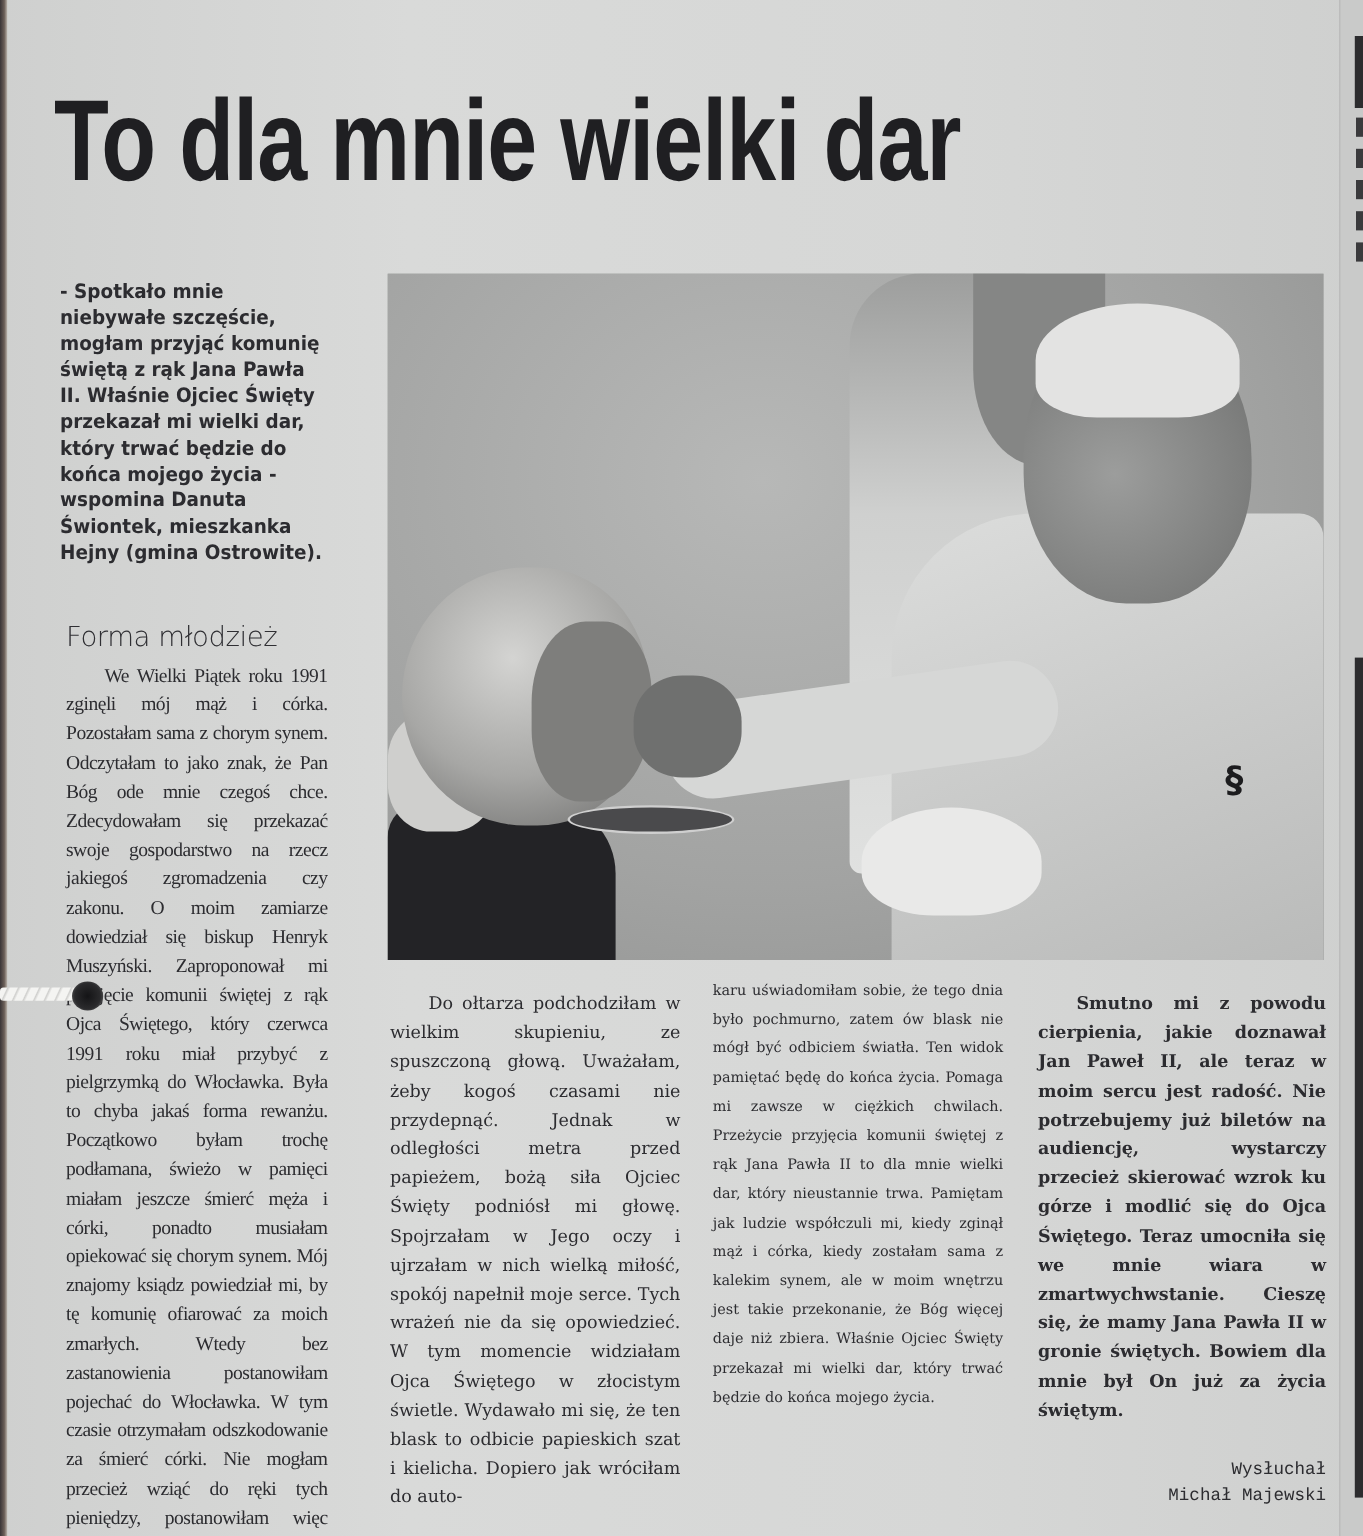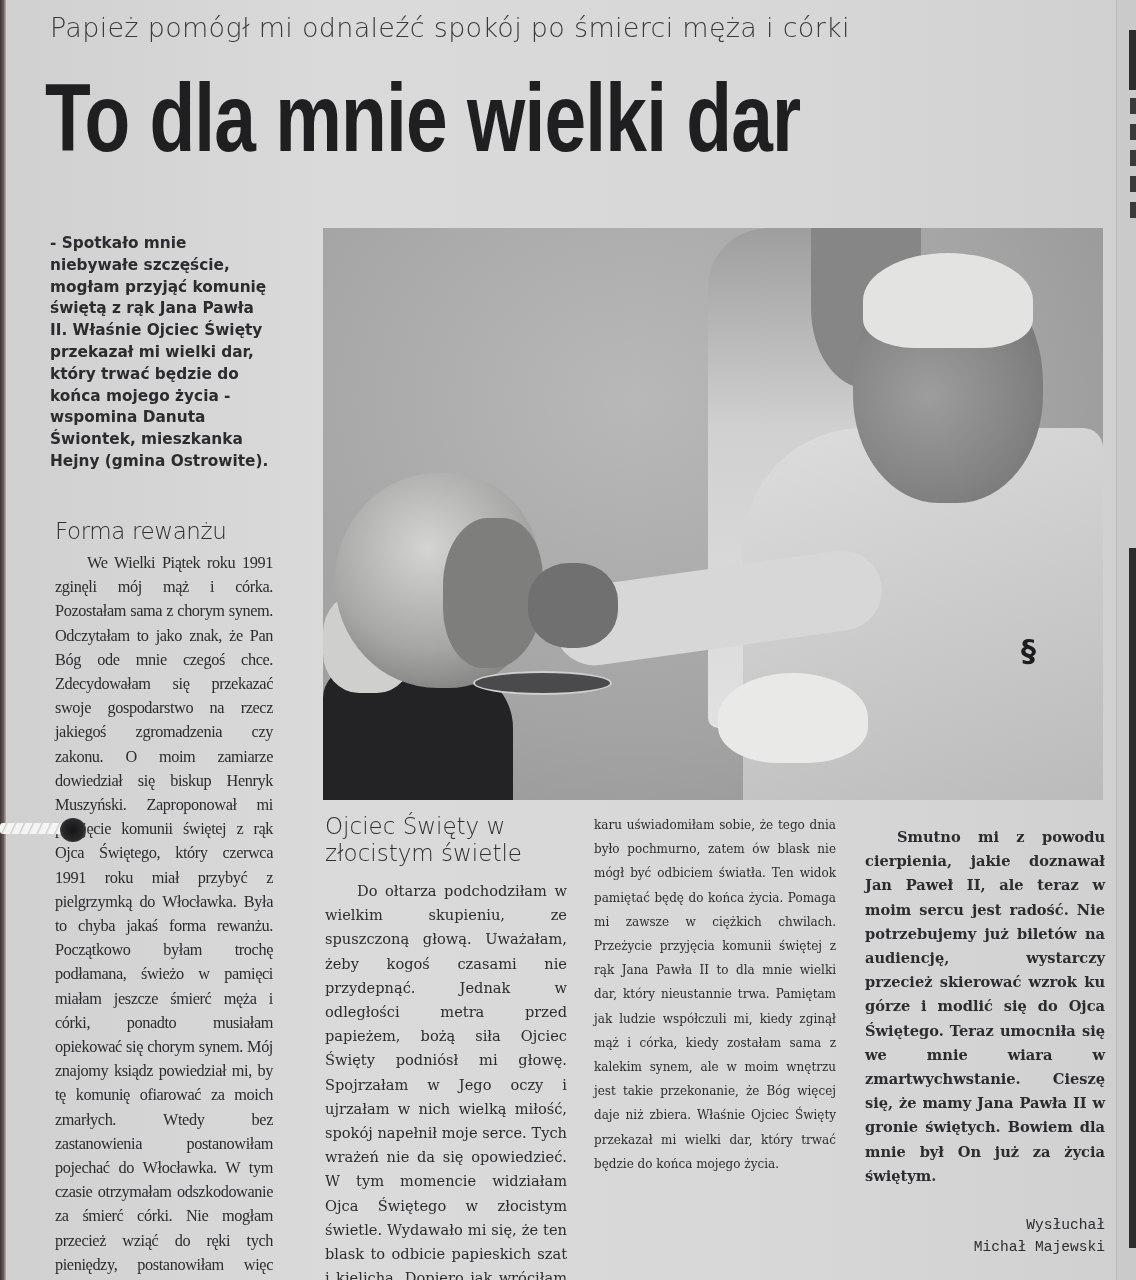--- a/index.html
+++ b/index.html
@@ -98,21 +98,20 @@
   <div class="right-strip">
     <div class="bar" style="top:30px;height:60px;"></div>
     <div class="glyph" style="top:98px;"></div>
     <div class="glyph" style="top:124px;"></div>
     <div class="glyph" style="top:150px;"></div>
     <div class="glyph" style="top:176px;"></div>
     <div class="glyph" style="top:202px;"></div>
     <div class="bar" style="top:548px;height:700px;"></div>
   </div>
 
-  <div class="kicker">Papież pomógł mi odnaleźć spokój po śmierci męża i córki</div>
   <div class="headline">To dla mnie wielki dar</div>
 
   <div class="lead">
     <p>- Spotkało mnie niebywałe szczęście, mogłam przyjąć komunię świętą z rąk Jana Pawła II. Właśnie Ojciec Święty przekazał mi wielki dar, który trwać będzie do końca mojego życia - wspomina Danuta Świontek, mieszkanka Hejny (gmina Ostrowite).</p>
   </div>
 
   <div class="photo" aria-label="Black-and-white photo: Pope John Paul II giving Holy Communion to an elderly woman, with a priest standing behind">
     <div class="sky"></div>
     <div class="assistant"></div>
     <div class="assistant-head"></div>
@@ -124,26 +123,25 @@
     <div class="hair-tail"></div>
     <div class="woman-head"></div>
     <div class="woman-face"></div>
     <div class="hand"></div>
     <div class="paten"></div>
     <div class="ciborium"></div>
     <div class="pectoral">§</div>
   </div>
 
   <div class="col col1">
-    <h3 class="subhead">Forma rewanżu</h3>
+    <h3 class="subhead">Forma młodzież</h3>
     <p class="indent">We Wielki Piątek roku 1991 zginęli mój mąż i córka. Pozostałam sama z chorym synem. Odczytałam to jako znak, że Pan Bóg ode mnie czegoś chce. Zdecydowałam się przekazać swoje gospodarstwo na rzecz jakiegoś zgromadzenia czy zakonu. O moim zamiarze dowiedział się biskup Henryk Muszyński. Zaproponował mi przyjęcie komunii świętej z rąk Ojca Świętego, który czerwca 1991 roku miał przybyć z pielgrzymką do Włocławka. Była to chyba jakaś forma rewanżu. Początkowo byłam trochę podłamana, świeżo w pamięci miałam jeszcze śmierć męża i córki, ponadto musiałam opiekować się chorym synem. Mój znajomy ksiądz powiedział mi, by tę komunię ofiarować za moich zmarłych. Wtedy bez zastanowienia postanowiłam pojechać do Włocławka. W tym czasie otrzymałam odszkodowanie za śmierć córki. Nie mogłam przecież wziąć do ręki tych pieniędzy, postanowiłam więc zabrać ze sobą młodzież z klasy swej córki.</p>
   </div>
 
   <div class="col col2">
-    <h3 class="subhead">Ojciec Święty w złocistym świetle</h3>
     <p class="indent p-first">Do ołtarza podchodziłam w wielkim skupieniu, ze spuszczoną głową. Uważałam, żeby kogoś czasami nie przydepnąć. Jednak w odległości metra przed papieżem, bożą siła Ojciec Święty podniósł mi głowę. Spojrzałam w Jego oczy i ujrzałam w nich wielką miłość, spokój napełnił moje serce. Tych wrażeń nie da się opowiedzieć. W tym momencie widziałam Ojca Świętego w złocistym świetle. Wydawało mi się, że ten blask to odbicie papieskich szat i kielicha. Dopiero jak wróciłam do auto-</p>
   </div>
 
   <div class="col col3">
     <p>karu uświadomiłam sobie, że tego dnia było pochmurno, zatem ów blask nie mógł być odbiciem światła. Ten widok pamiętać będę do końca życia. Pomaga mi zawsze w ciężkich chwilach. Przeżycie przyjęcia komunii świętej z rąk Jana Pawła II to dla mnie wielki dar, który nieustannie trwa. Pamiętam jak ludzie współczuli mi, kiedy zginął mąż i córka, kiedy zostałam sama z kalekim synem, ale w moim wnętrzu jest takie przekonanie, że Bóg więcej daje niż zbiera. Właśnie Ojciec Święty przekazał mi wielki dar, który trwać będzie do końca mojego życia.</p>
   </div>
 
   <div class="col col4">
     <p class="indent p-first">Smutno mi z powodu cierpienia, jakie doznawał Jan Paweł II, ale teraz w moim sercu jest radość. Nie potrzebujemy już biletów na audiencję, wystarczy przecież skierować wzrok ku górze i modlić się do Ojca Świętego. Teraz umocniła się we mnie wiara w zmartwychwstanie. Cieszę się, że mamy Jana Pawła II w gronie świętych. Bowiem dla mnie był On już za życia świętym.</p>
     <div class="byline">

